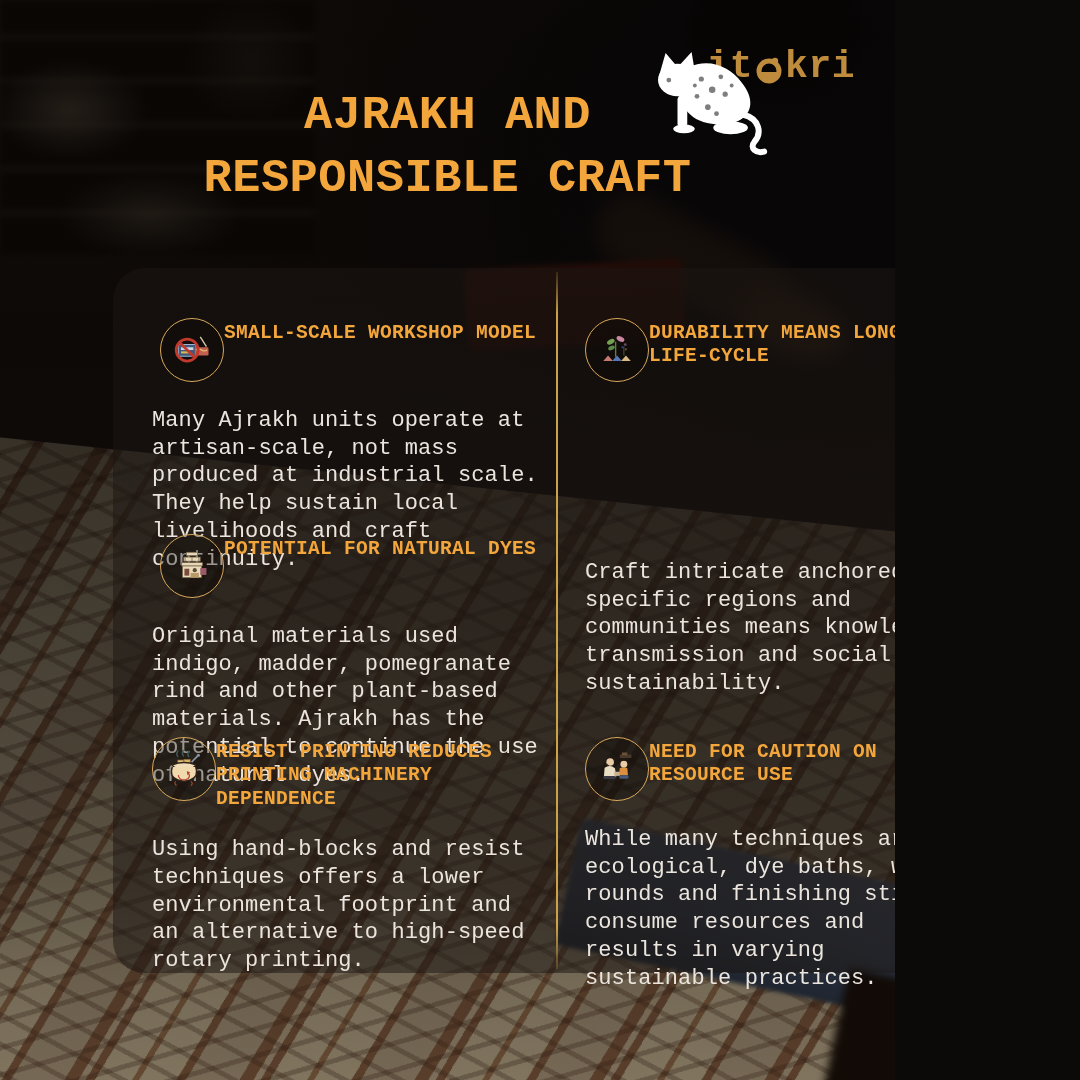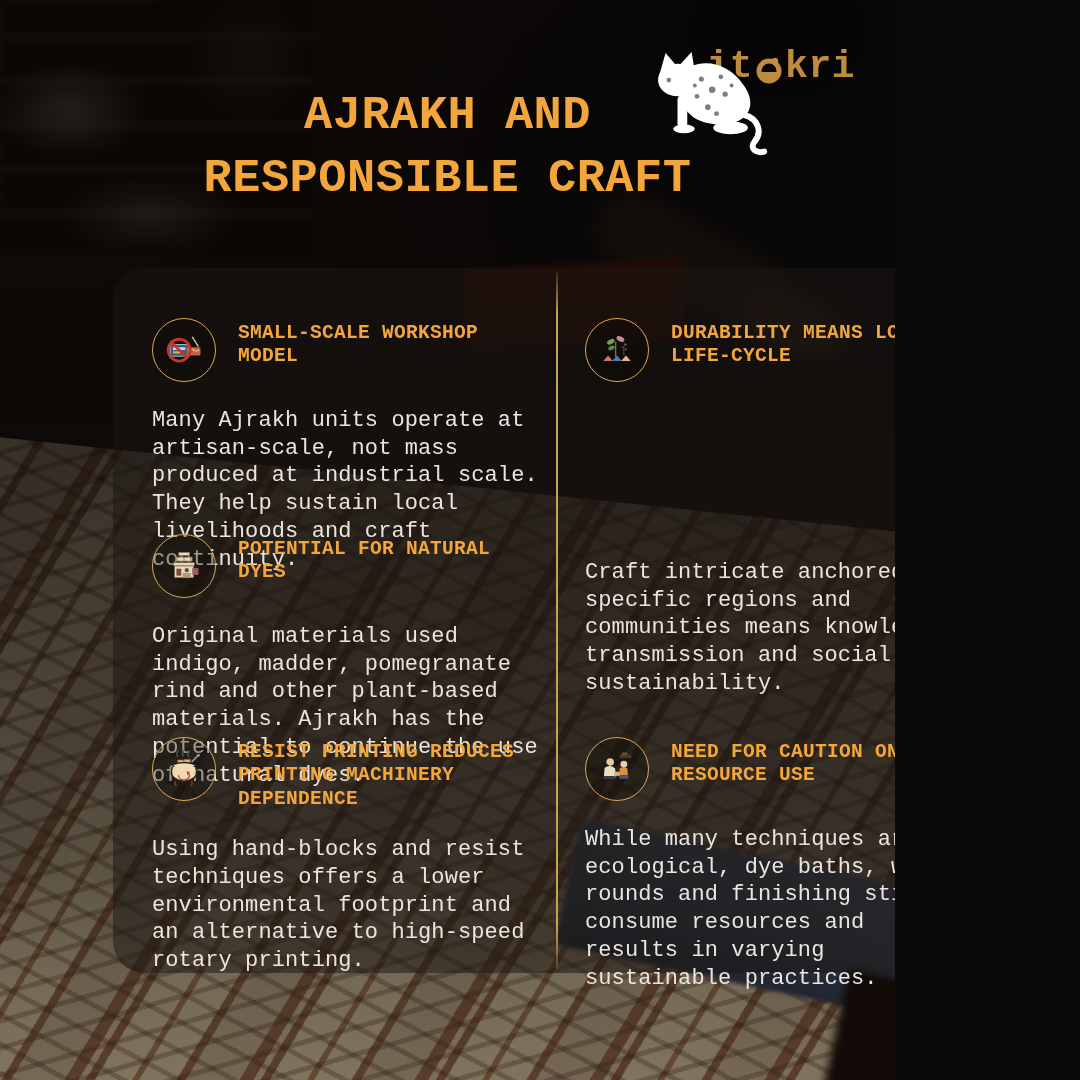--- a/index.html
+++ b/index.html
@@ -96,21 +96,21 @@
   }
   .divider{
     position:absolute;left:556px;top:272px;width:2px;height:697px;z-index:2;
     background:linear-gradient(180deg, rgba(201,162,74,.15) 0%, #c9a24a 6%, #c9a24a 94%, rgba(201,162,74,.2) 100%);
   }
   
   .card{position:absolute;z-index:3;}
   .col-l{left:152px;width:392px;}
   .col-r{left:585px;width:380px;}
   .row1{top:318px;} .row2{top:534px;} .row3{top:737px;}
-  .card-head{display:flex;gap:22px;align-items:flex-start;justify-content:center;}
+  .card-head{display:flex;gap:0;align-items:flex-start;justify-content:center;}
   .icon-wrap{
     flex:0 0 64px;width:64px;height:64px;border:1.5px solid #D9A85A;border-radius:50%;
     background:rgba(12,9,7,.35);display:flex;align-items:center;justify-content:center;
     box-sizing:border-box;
   }
   .card h2{
     margin:4px 0 0;color:#F2A63B;font-size:19.5px;font-weight:bold;
     line-height:1.2;letter-spacing:.3px;text-transform:uppercase;
   }
   .card p{

